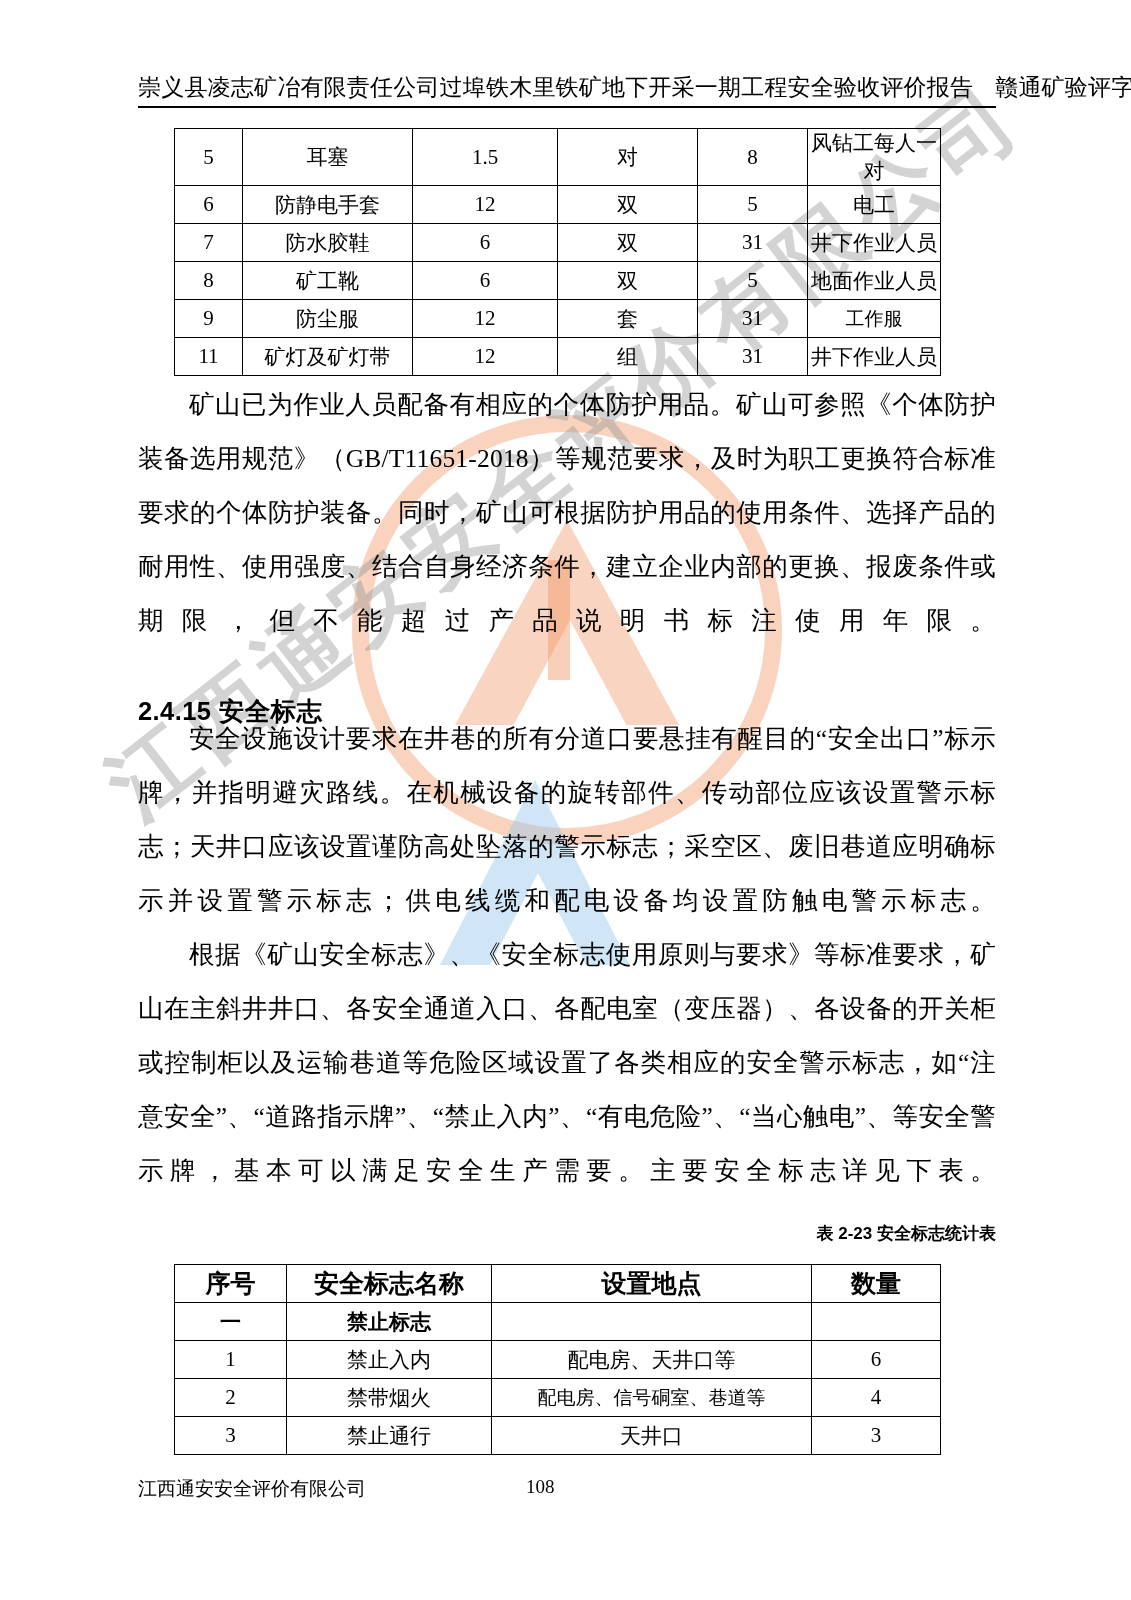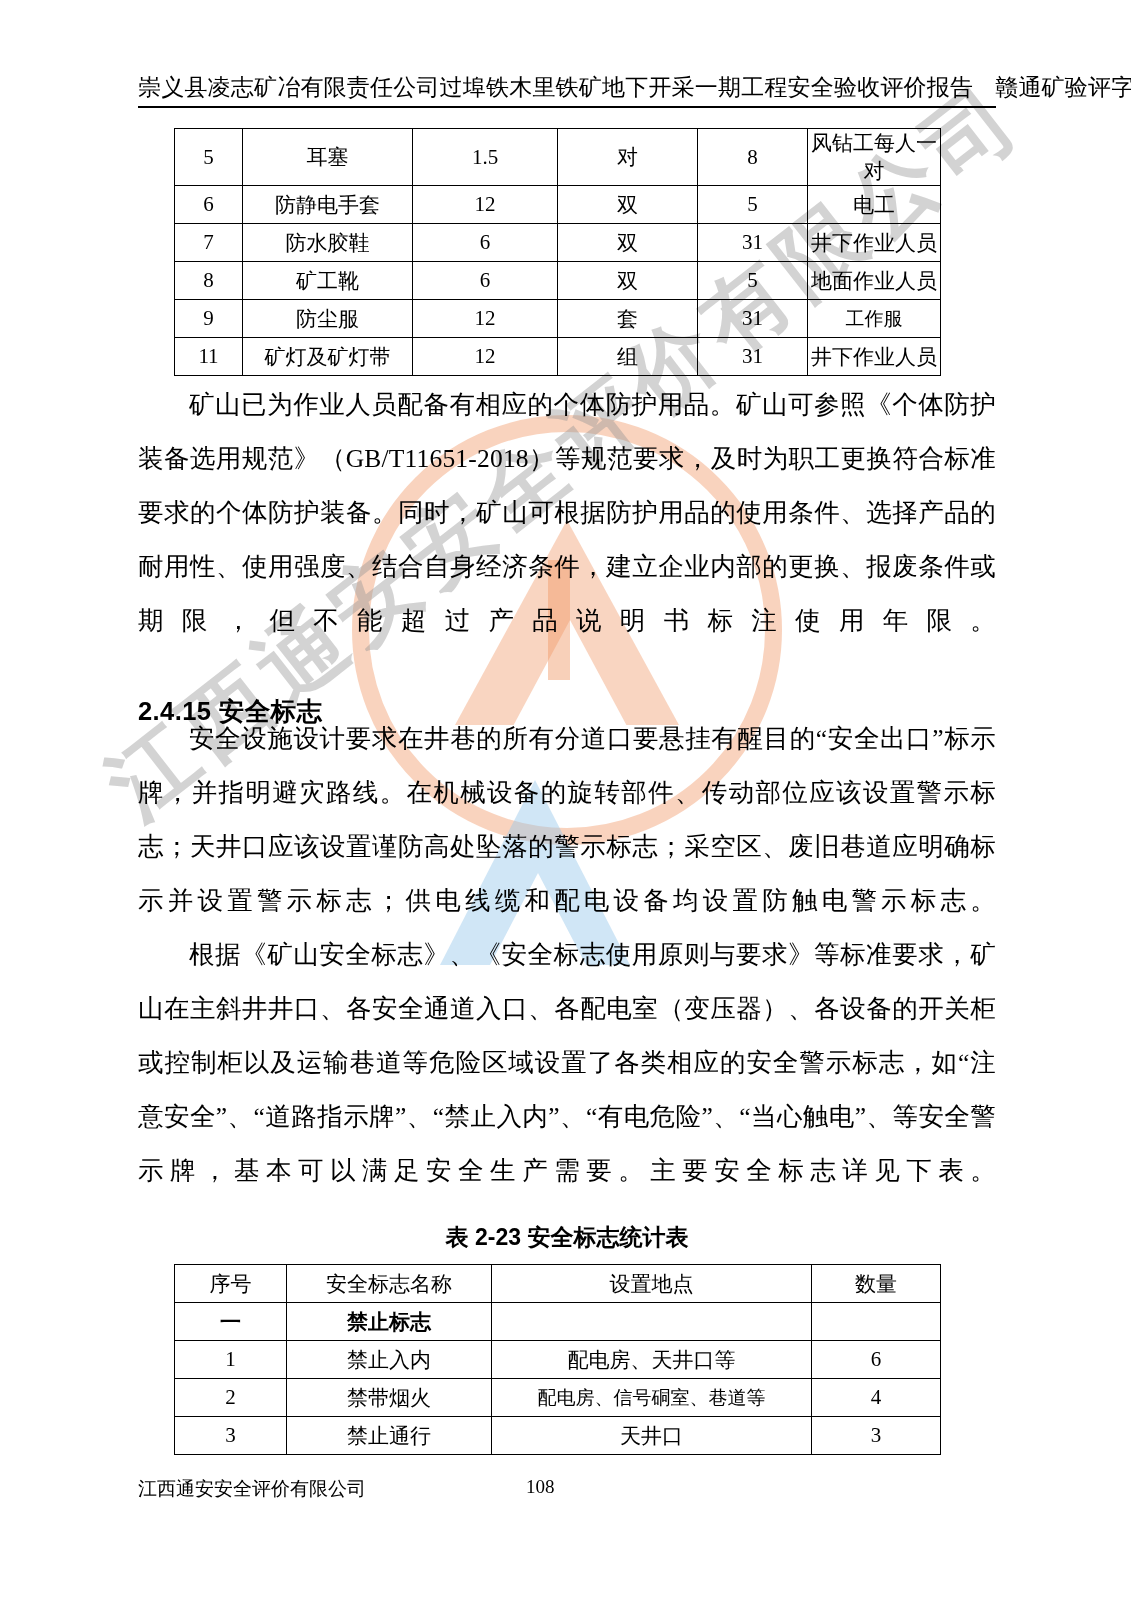--- a/index.html
+++ b/index.html
@@ -184,34 +184,34 @@
     font-size: 25.5px;
     font-weight: bold;
     font-family: "Liberation Sans", "DejaVu Sans", sans-serif;
     letter-spacing: 0.4px;
   }
 
   .table-caption {
     position: absolute;
     left: 138px;
     width: 858px;
-    text-align: center;
-    font-size: 23px;
+    text-align: right;
+    font-size: 17px;
     font-weight: bold;
     font-family: "Liberation Sans", "DejaVu Sans", sans-serif;
   }
 
   #table-signs {
     position: absolute;
     left: 174px;
     top: 1264px;
     width: 766px;
   }
   #table-signs td, #table-signs th { height: 37px; font-size: 21px; }
-  #table-signs th { font-weight: normal; font-family: "Liberation Sans","DejaVu Sans",sans-serif; font-size: 21px; margin-top: 39px; }
+  #table-signs th { font-weight: bold; font-family: "Liberation Sans","DejaVu Sans",sans-serif; font-size: 25px; margin-top: 39px; }
   #table-signs td.cat { font-weight: bold; font-family: "Liberation Sans","DejaVu Sans",sans-serif; }
   #table-signs td.loc-small { font-size: 19px; }
 
   .footer {
     position: absolute;
     left: 138px;
     top: 1476px;
     width: 858px;
     font-size: 19px;
     font-family: "Liberation Serif", "DejaVu Serif", serif;

